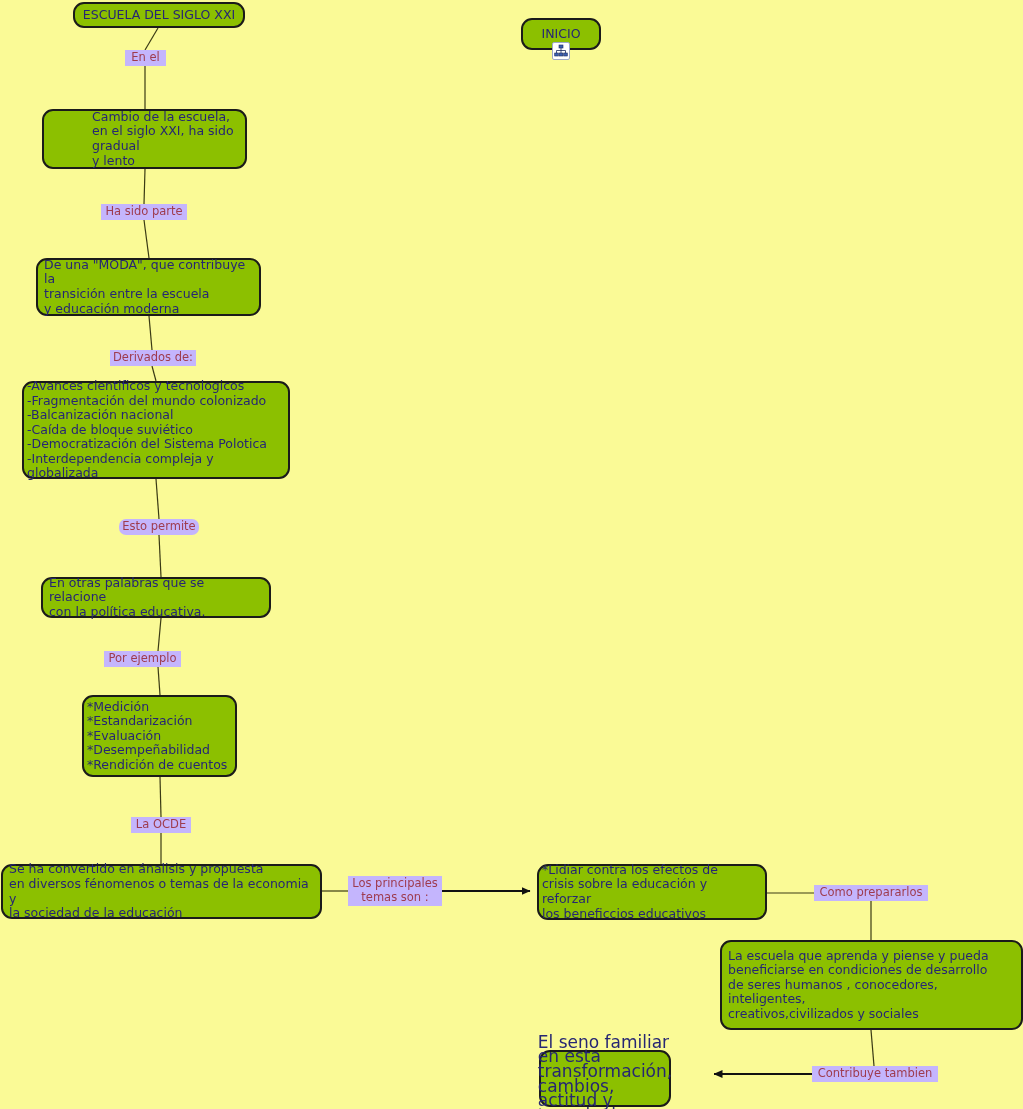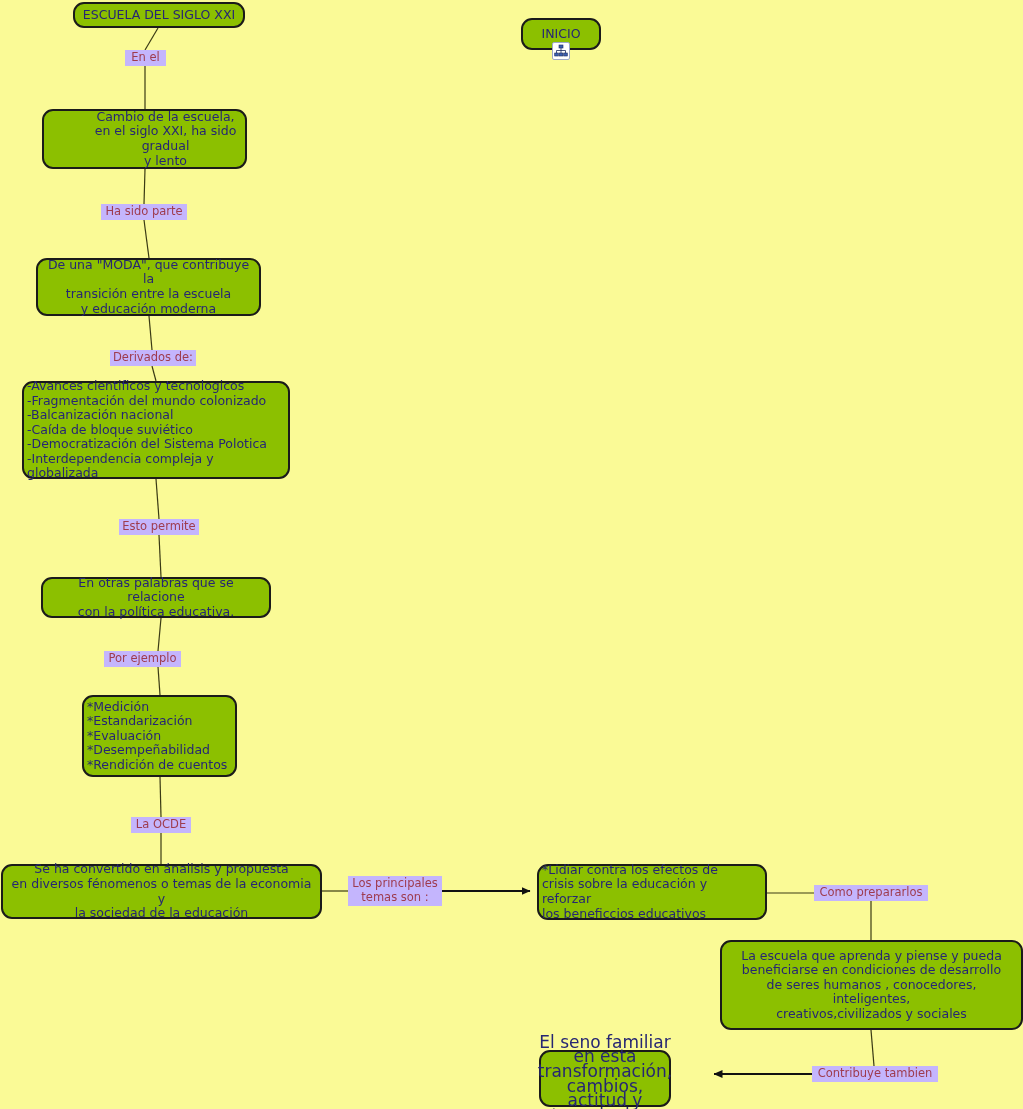--- a/index.html
+++ b/index.html
@@ -28,21 +28,20 @@
     box-sizing: border-box;
     background: #8CC000;
     border: 2px solid #1A1A1A;
     border-radius: 11px;
     color: #262673;
     font-size: 12.5px;
     line-height: 14.6px;
     display: flex;
     align-items: center;
     justify-content: center;
-    text-align: center;
     padding: 2px 6px;
     white-space: pre-line;
     z-index: 3;
   }
   .node.left-align {
     justify-content: flex-start;
     text-align: left;
     padding-left: 3px;
   }
   .label {
@@ -137,21 +136,21 @@
 de seres humanos , conocedores, inteligentes,
 creativos,civilizados y sociales</div>
       <div class="node" style="left: 539px; top: 1050px; width: 132px; height: 57px; font-size: 17px;">El seno familiar en esta
 transformación, cambios,
 actitud y tecnologicos</div>
     </div>
   <div id="label-layer">
       <div class="label" style="left: 125px; top: 50px; width: 41px; min-height: 16px;">En el</div>
       <div class="label" style="left: 101px; top: 204px; width: 86px; min-height: 16px;">Ha sido parte</div>
       <div class="label" style="left: 110px; top: 350px; width: 86px; min-height: 16px;">Derivados de:</div>
-      <div class="label" style="left: 119px; top: 519px; width: 80px; min-height: 16px;">Esto permite</div>
+      <div class="label" style="left: 119px; top: 519px; width: 80px; min-height: 16px; border-radius: 7px;">Esto permite</div>
       <div class="label" style="left: 104px; top: 651px; width: 77px; min-height: 16px;">Por ejemplo</div>
       <div class="label" style="left: 131px; top: 817px; width: 60px; min-height: 16px;">La OCDE</div>
       <div class="label" style="left: 348px; top: 876px; width: 94px; min-height: 30px;">Los principales
 temas son :</div>
       <div class="label" style="left: 814px; top: 885px; width: 114px; min-height: 16px;">Como prepararlos</div>
       <div class="label" style="left: 812px; top: 1066px; width: 126px; min-height: 16px;">Contribuye tambien</div>
     </div>
 
   <div class="icon-badge" id="inicio-icon" style="left: 552px; top: 42px; width: 18px; height: 18px;">
     <svg width="14" height="14" viewBox="0 0 14 14">

